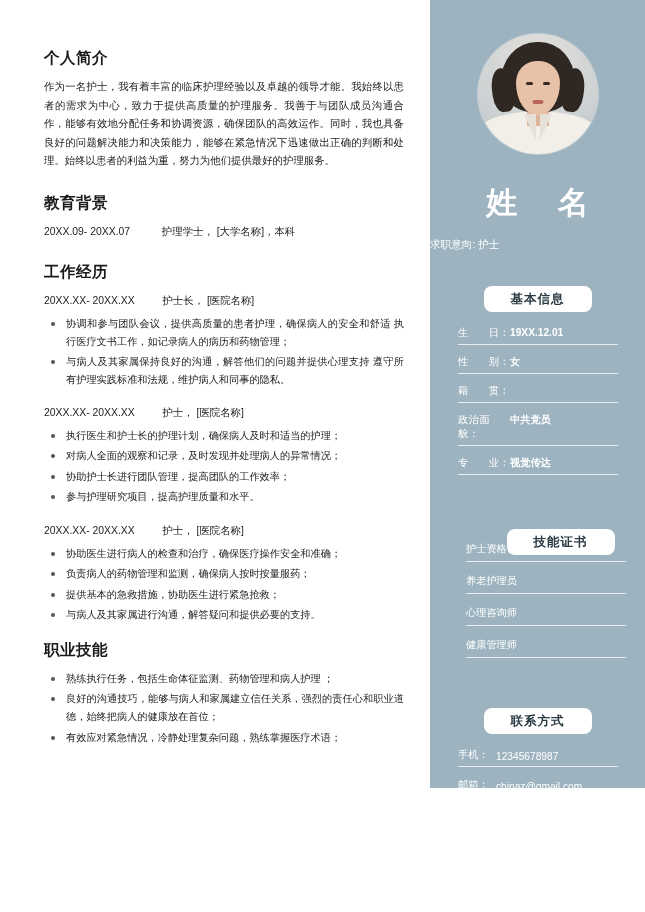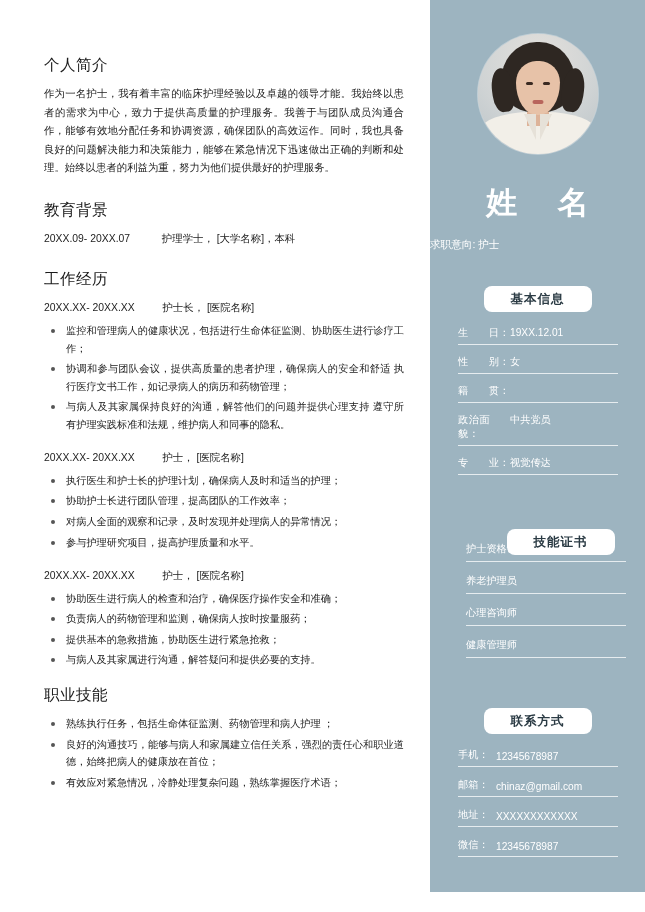--- a/index.html
+++ b/index.html
@@ -23,23 +23,23 @@
     left: 0;
     top: 0;
     width: 430px;
     height: 912px;
     background: #ffffff;
     box-sizing: border-box;
     padding: 48px 26px 20px 44px;
   }
   .sec-title {
     font-size: 15.5px;
-    font-weight: normal;
+    font-weight: bold;
     color: #1a1a1a;
-    margin: 7px 0 9px 0;
+    margin: 0 0 9px 0;
     letter-spacing: 0.5px;
   }
   .sec-title.sp {
     margin-top: 22px;
   }
   .para {
     font-size: 10.4px;
     line-height: 1.78;
     color: #222;
     text-align: justify;
@@ -94,21 +94,21 @@
   }
   .skills-list li {
     margin-bottom: 6px;
   }
   
   .right {
     position: absolute;
     right: 0;
     top: 0;
     width: 215px;
-    height: 892px;
+    height: 788px;
     background: #9db4c0;
     box-sizing: border-box;
     padding: 0;
   }
   .photo-wrap {
     position: absolute;
     top: 34px;
     left: 50%;
     transform: translateX(-50%);
     width: 120px;
@@ -271,20 +271,21 @@
     width: 52px;
     flex: 0 0 52px;
     letter-spacing: 0.5px;
   }
   .info-row .lbl.spread {
     display: flex;
     justify-content: space-between;
   }
   .info-row .val {
     flex: 1;
+    font-weight: bold;
   }
   .cert-list {
     position: absolute;
     left: 36px;
     top: 542px;
     width: 160px;
   }
   .cert-row {
     font-size: 10.2px;
     color: #ffffff;
@@ -333,37 +334,36 @@
     <h2 class="sec-title sp">工作经历</h2>
 
     <div class="job">
       <p class="job-head">
         <span>20XX.XX- 20XX.XX</span>
         <span class="gap"></span>
         <span>护士长，</span>
         <span>[医院名称]</span>
       </p>
       <ul class="bullets">
-        <li>监控和管理病人的健康状况，包括进行生命体征监测、协助医生进行诊疗工作；</li>
         <li>协调和参与团队会议，提供高质量的患者护理，确保病人的安全和舒适 执行医疗文书工作，如记录病人的病历和药物管理；</li>
         <li>与病人及其家属保持良好的沟通，解答他们的问题并提供心理支持 遵守所有护理实践标准和法规，维护病人和同事的隐私。</li>
       </ul>
     </div>
 
     <div class="job">
       <p class="job-head">
         <span>20XX.XX- 20XX.XX</span>
         <span class="gap"></span>
         <span>护士，</span>
         <span>[医院名称]</span>
       </p>
       <ul class="bullets">
         <li>执行医生和护士长的护理计划，确保病人及时和适当的护理；</li>
+        <li>对病人全面的观察和记录，及时发现并处理病人的异常情况；</li>
         <li>协助护士长进行团队管理，提高团队的工作效率；</li>
-        <li>对病人全面的观察和记录，及时发现并处理病人的异常情况；</li>
         <li>参与护理研究项目，提高护理质量和水平。</li>
       </ul>
     </div>
 
     <div class="job">
       <p class="job-head">
         <span>20XX.XX- 20XX.XX</span>
         <span class="gap"></span>
         <span>护士，</span>
         <span>[医院名称]</span>

